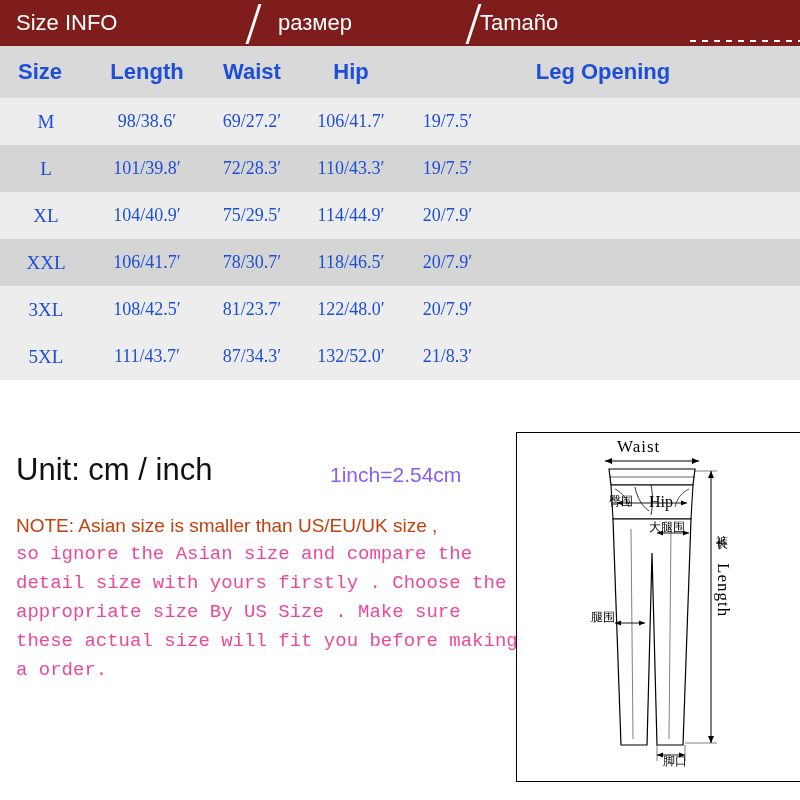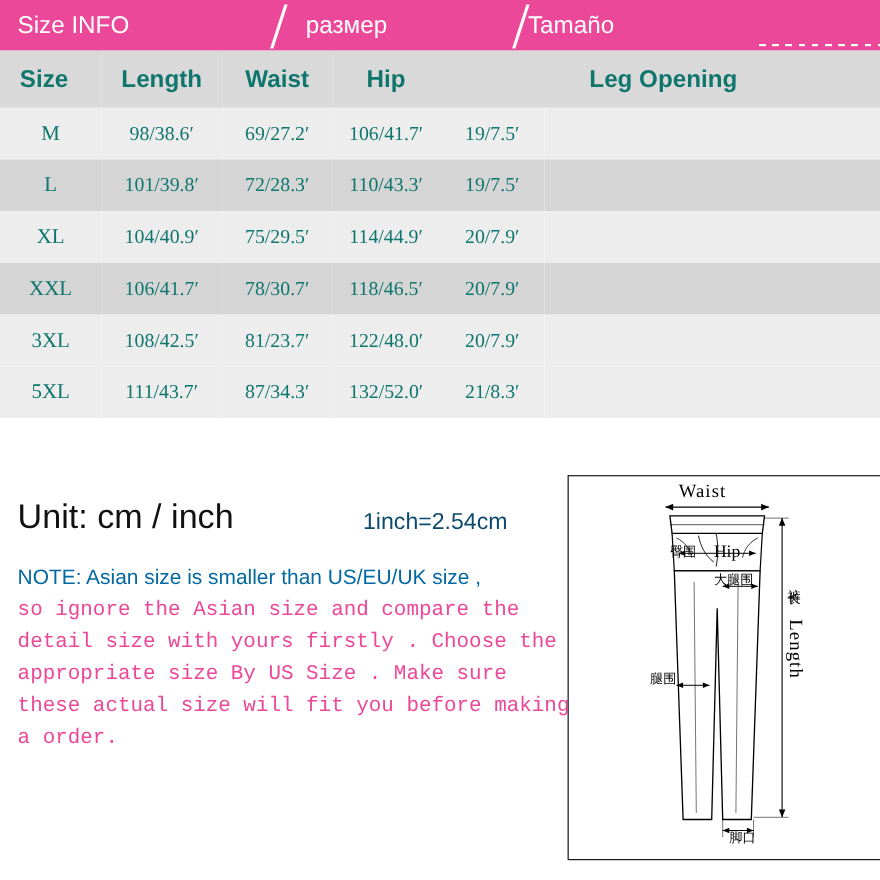--- a/index.html
+++ b/index.html
@@ -7,21 +7,21 @@
     width:800px;height:800px;
     background:#ffffff;
     font-family:"Liberation Serif", serif;
     overflow:hidden;
   }
   .page{position:relative;width:800px;height:800px;}
 
   
   .header{
     position:absolute;left:0;top:0;width:800px;height:46px;
-    background:#ec4899;
+    background:#7f1d1d;
     overflow:hidden;
   }
   .header .seg{
     position:absolute;top:0;height:46px;
     color:#ffffff;
     font-family:"Liberation Sans", sans-serif;
     font-size:22px;
     display:flex;align-items:center;
   }
   .header .seg.s1{left:16px;}
@@ -40,21 +40,21 @@
 
   
   .table{
     position:absolute;left:0;top:46px;width:800px;
     border-collapse:collapse;
     table-layout:fixed;
   }
   .table td,.table th{
     padding:0;margin:0;border:0;
     font-family:"Liberation Serif", serif;
-    color:#0f766e;
+    color:#1d4ed8;
     text-align:center;
     vertical-align:middle;
   }
   .thead td{
     height:52px;
     font-size:22px;
     font-weight:bold;
     font-family:"Liberation Sans", sans-serif;
     background:#d9d9d9;
   }
@@ -82,28 +82,28 @@
     background:#ffffff;
   }
   .unit-main{
     position:absolute;left:16px;top:452px;
     font-family:"Liberation Sans", sans-serif;
     font-size:31px;color:#111;text-align:center;
   }
   .unit-conv{
     position:absolute;left:330px;top:463px;
     font-family:"Liberation Sans", sans-serif;
-    font-size:21px;color:#0c4a6e;
+    font-size:21px;color:#8b5cf6;
   }
 
   
   .note-red{
     position:absolute;left:16px;top:512px;width:500px;
     font-family:"Liberation Sans", sans-serif;
-    font-size:19px;color:#0369a1;
+    font-size:19px;color:#c2410c;
     line-height:27px;
   }
   .note-body{
     position:absolute;left:16px;top:540px;width:505px;
     font-family:Liberation Mono, monospace;
     font-size:19px;color:#ec4899;
     line-height:29px;
   }
 
   

